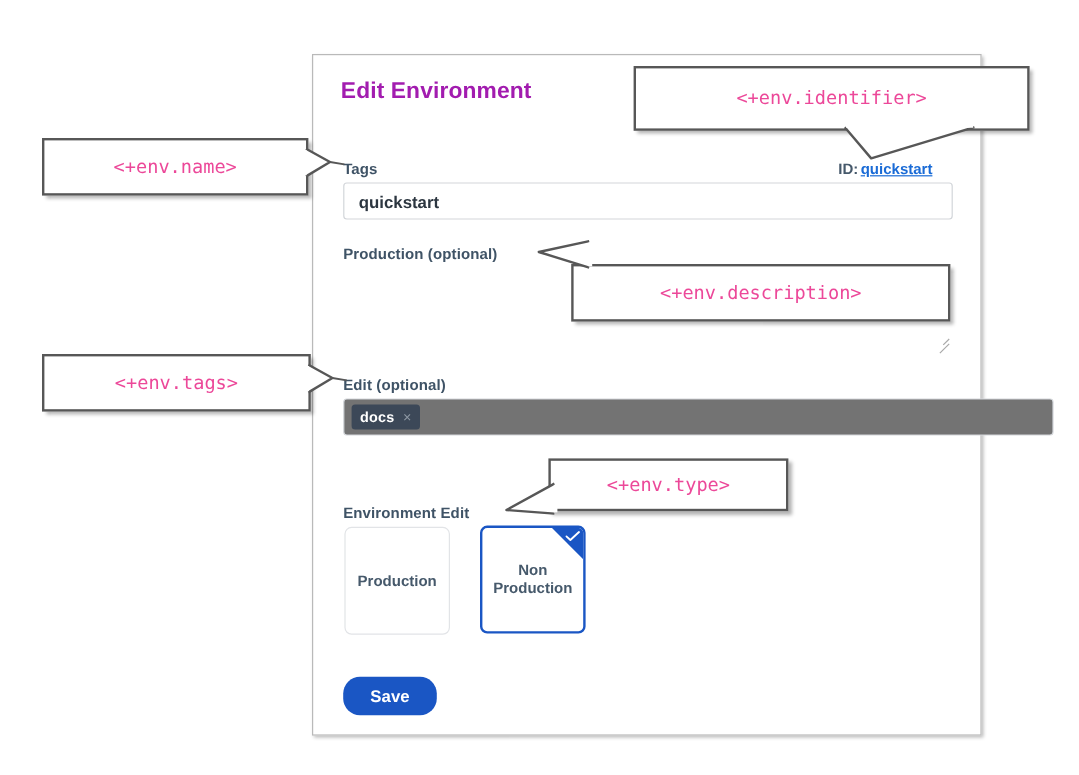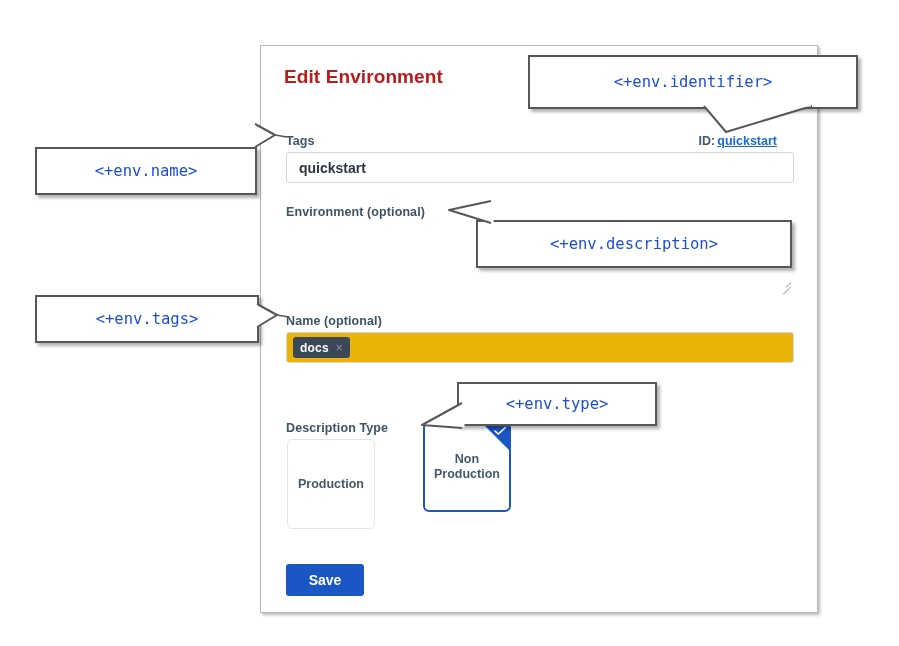--- a/index.html
+++ b/index.html
@@ -28,21 +28,21 @@
     box-shadow: 2px 2px 3px rgba(0,0,0,0.28);
     box-sizing: border-box;
   }
 
   .dlg-title {
     position: absolute;
     left: 23px;
     top: 20px;
     font-size: 19px;
     font-weight: bold;
-    color: #b91c1c;
+    color: #a21caf;
     letter-spacing: .1px;
   }
 
   .field-label {
     position: absolute;
     font-size: 12.5px;
     font-weight: bold;
     color: #3f5366;
     letter-spacing: .1px;
   }
@@ -106,24 +106,24 @@
     background: #a9a9a9;
     height: 1px;
     transform-origin: right center;
     transform: rotate(-45deg);
   }
 
   #tags-box {
     position: absolute;
     left: 25px;
     top: 286px;
-    width: 508px;
+    width: 592px;
     height: 31px;
     box-sizing: border-box;
-    background: #eab308;
+    background: #737373;
     border: 1px solid #d3d6da;
     border-radius: 3px;
   }
   .chip {
     position: absolute;
     left: 6px;
     top: 4px;
     height: 21px;
     background: #3c4858;
     border-radius: 3px;
@@ -162,24 +162,23 @@
     line-height: 15px;
     background: #ffffff;
   }
   #card-prod {
     left: 26px;
     top: 393px;
     border: 1px solid #e2e4e7;
   }
   #card-nonprod {
     left: 139px;
-    top: 376px;
+    top: 392px;
     border: 2px solid #1a56c4;
     overflow: hidden;
-    margin-left: 23px;
   }
   .corner-check {
     position: absolute;
     right: 0;
     top: 0;
     width: 26px;
     height: 26px;
     background: #1a56c4;
     clip-path: polygon(100% 0, 0 0, 100% 100%);
   }
@@ -190,91 +189,91 @@
   }
 
   #save-btn {
     position: absolute;
     left: 25px;
     top: 518px;
     width: 78px;
     height: 32px;
     background: #1a56c4;
     border: none;
-    border-radius: 3px;
+    border-radius: 14px;
     color: #ffffff;
     font-family: "Liberation Sans", sans-serif;
     font-size: 14px;
     font-weight: bold;
     cursor: pointer;
     padding: 0;
   }
 
   
   .callout {
     position: absolute;
     box-sizing: border-box;
     background: #ffffff;
     border: 2px solid #575757;
     box-shadow: 3px 3px 3px rgba(0,0,0,0.30);
     display: flex;
     align-items: center;
     justify-content: center;
     font-family: "DejaVu Sans Mono", "Liberation Mono", monospace;
     font-size: 15.5px;
-    color: #1d4ed8;
+    color: #ec4899;
     white-space: nowrap;
     z-index: 20;
   }
 
   
   .tail {
     position: absolute;
     z-index: 21;
     overflow: visible;
   }
 
-  #co-name   { left: 35px;  top: 115px; width: 222px; height: 48px; margin-top: 32px; }
+  #co-name   { left: 35px;  top: 115px; width: 222px; height: 48px; }
   #co-tags   { left: 35px;  top: 295px; width: 224px; height: 48px; }
   #co-ident  { left: 528px; top: 55px;  width: 330px; height: 54px; }
   #co-desc   { left: 476px; top: 195px; width: 316px; height: 48px; margin-top: 25px; }
   #co-type   { left: 457px; top: 382px; width: 200px; height: 44px; }
 </style>
 </head>
 <body>
 
 <div id="dialog">
 
   <div class="dlg-title">Edit Environment</div>
 
   <div class="field-label" style="left:25px; top:88px;">Tags</div>
 
   <div class="id-line">
     <span>ID:</span><a class="idval" href="#">quickstart</a>
   </div>
 
   <input id="name-input" class="text-input" type="text" value="quickstart" style="">
 
-  <div class="field-label" style="left:25px; top:159px;">Environment (optional)</div>
+  <div class="field-label" style="left:25px; top:159px;">Production (optional)</div>
 
   <div class="resize-grip">
     <span style="top:9px; width:11px;"></span>
     <span style="top:5px; width:7px;"></span>
   </div>
 
-  <div class="field-label" style="left:25px; top:268px;">Name (optional)</div>
+  <div class="field-label" style="left:25px; top:268px;">Edit (optional)</div>
 
   <div id="tags-box">
     <div class="chip">
       <span class="chip-label">docs</span>
       <span class="chip-x">×</span>
     </div>
   </div>
 
-  <div class="field-label" style="left:25px; top:375px;">Description Type</div>
+  <div class="field-label" style="left:25px; top:375px;">Environment Edit</div>
 
   <div id="card-prod" class="env-card">
     <span>Production</span>
   </div>
 
   <div id="card-nonprod" class="env-card">
     <span>
       <span>Non</span><br>
       <span>Production</span>
     </span>

